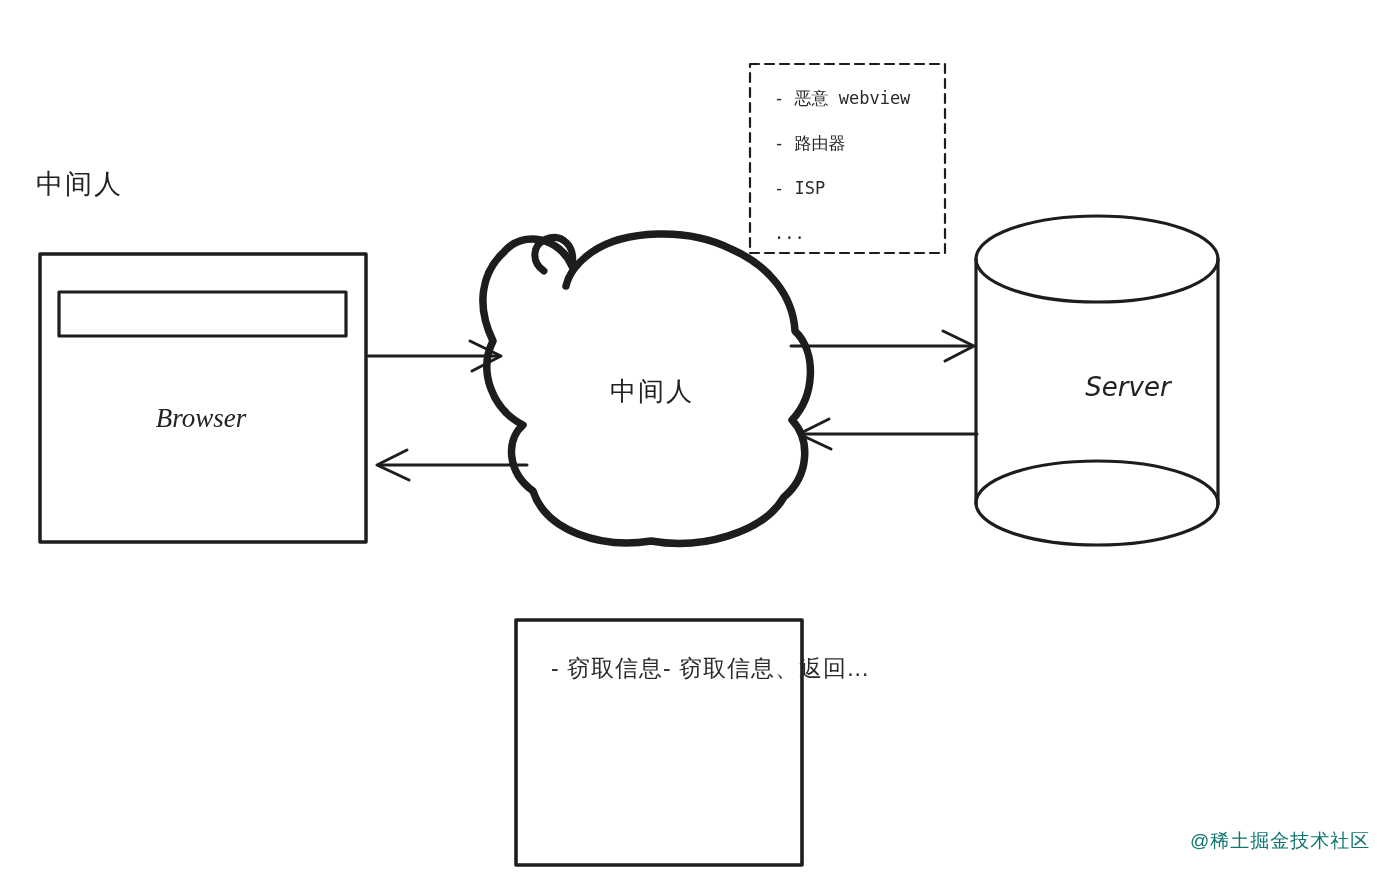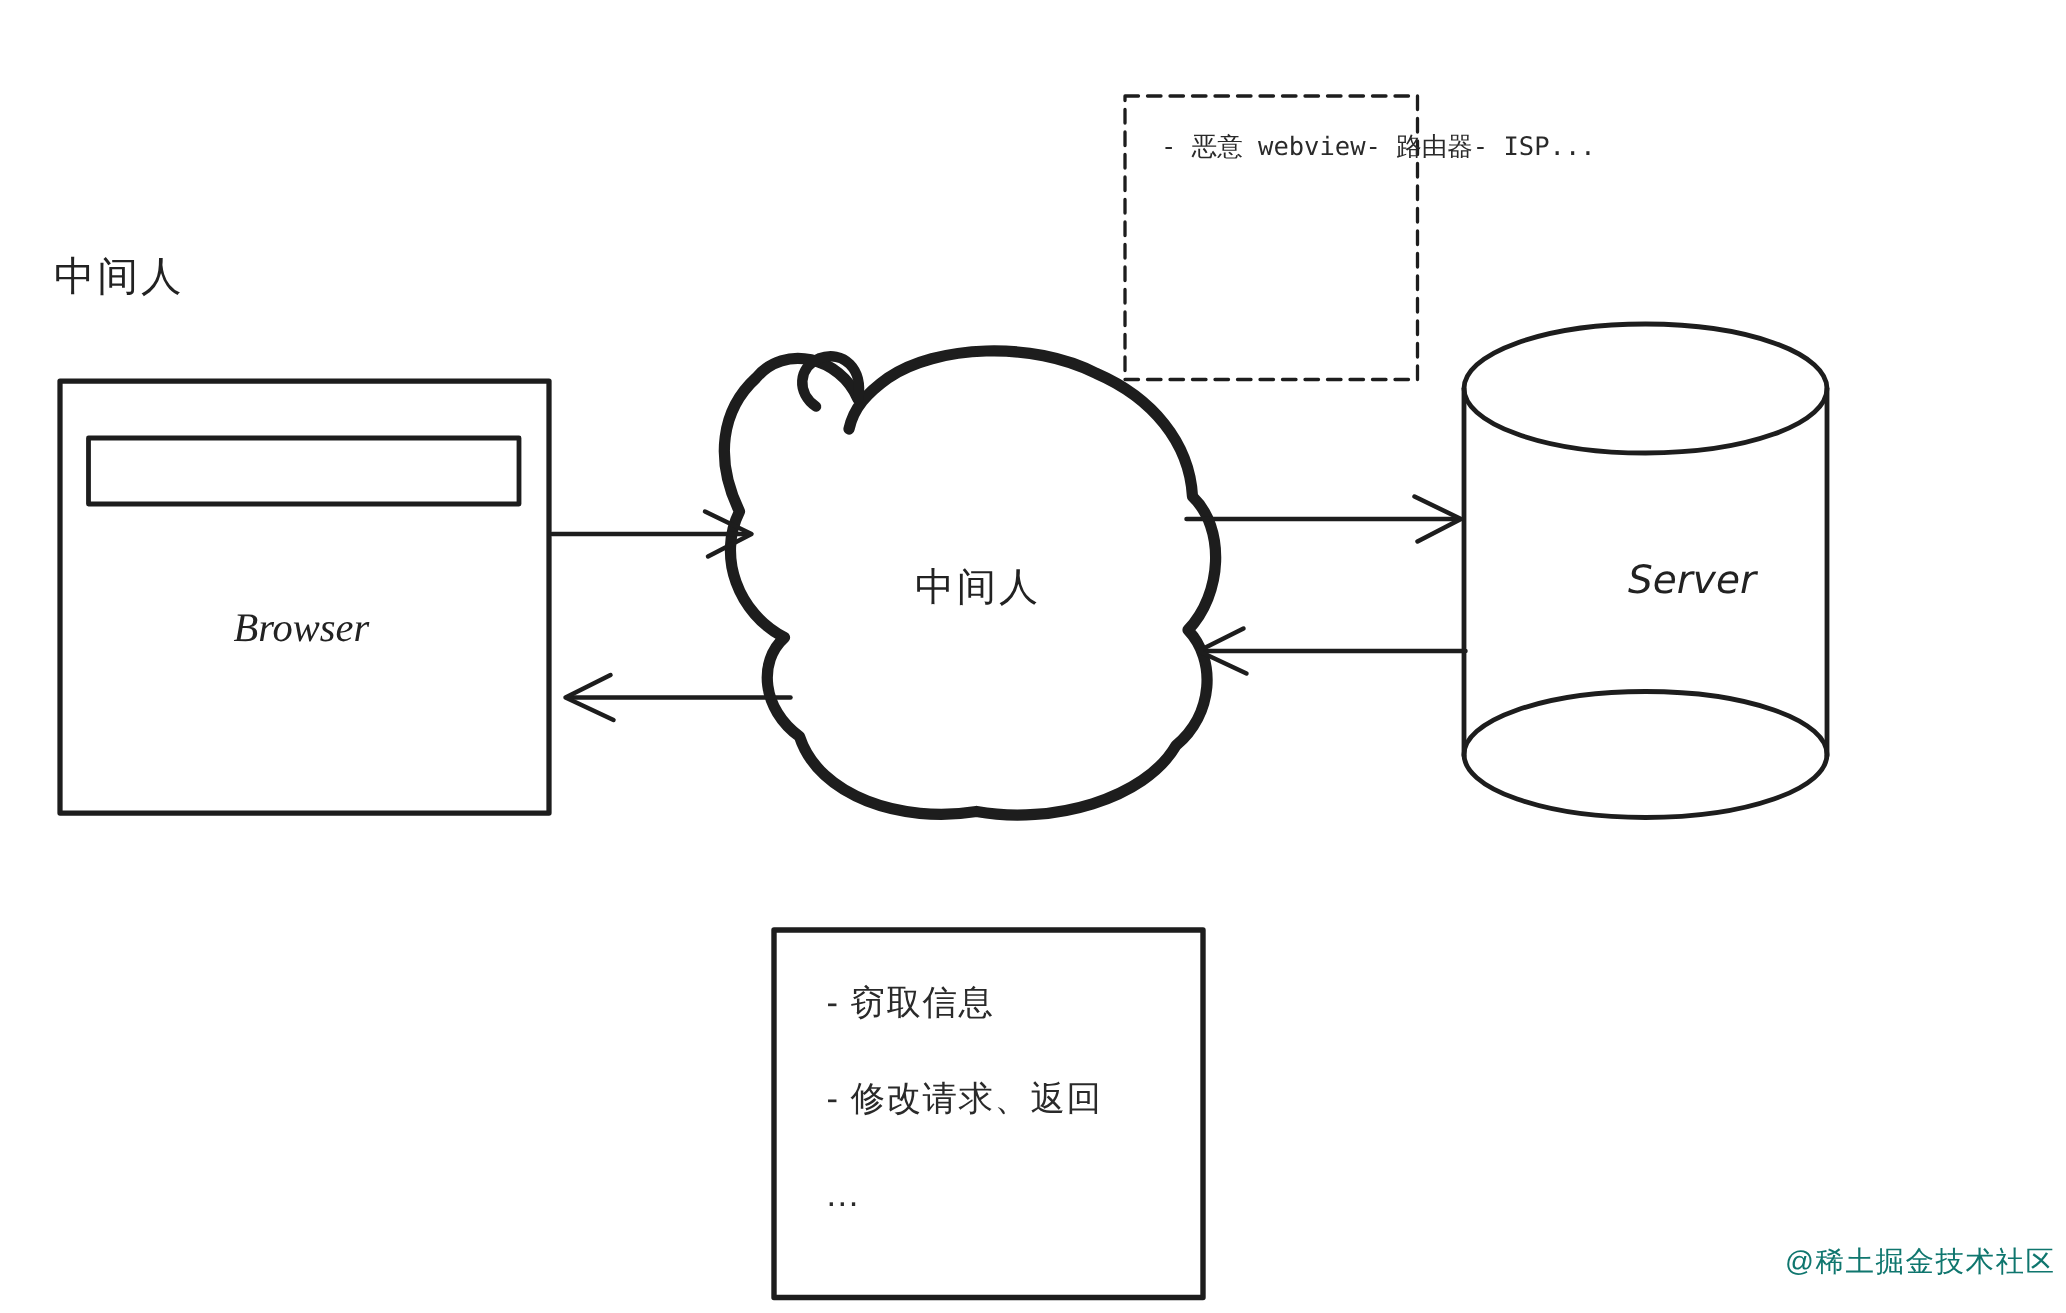--- a/index.html
+++ b/index.html
@@ -56,36 +56,36 @@
     text-align: center;
     font-size: 26px;
     font-style: italic;
     font-family: "DejaVu Sans", sans-serif;
   }
   .vectors-list {
     position: absolute;
     left: 774px;
     top: 82px;
     display: flex;
-    flex-direction: row;
+    flex-direction: column;
   }
   .vectors-list .list-item {
     height: 45px;
     line-height: 32px;
     font-size: 17px;
     color: #2a2a2a;
     font-family: "DejaVu Sans Mono", "Liberation Mono", monospace;
     white-space: nowrap;
   }
   .actions-list {
     position: absolute;
     left: 551px;
     top: 650px;
     display: flex;
-    flex-direction: column;
+    flex-direction: row;
   }
   .actions-list .list-item {
     height: 64px;
     line-height: 36px;
     font-size: 23px;
     color: #2a2a2a;
     letter-spacing: 1px;
     white-space: nowrap;
   }
   .watermark {
@@ -166,19 +166,19 @@
 
   <div class="vectors-list">
     <div class="list-item">- 恶意 webview</div>
     <div class="list-item">- 路由器</div>
     <div class="list-item">- ISP</div>
     <div class="list-item">...</div>
   </div>
 
   <div class="actions-list">
     <div class="list-item">- 窃取信息</div>
-    <div class="list-item">- 修改请求、返回</div>
+    <div class="list-item">- 窃取信息、返回</div>
     <div class="list-item">...</div>
   </div>
 
   <div class="watermark">@稀土掘金技术社区</div>
 
 </div>
 
 </body></html>

